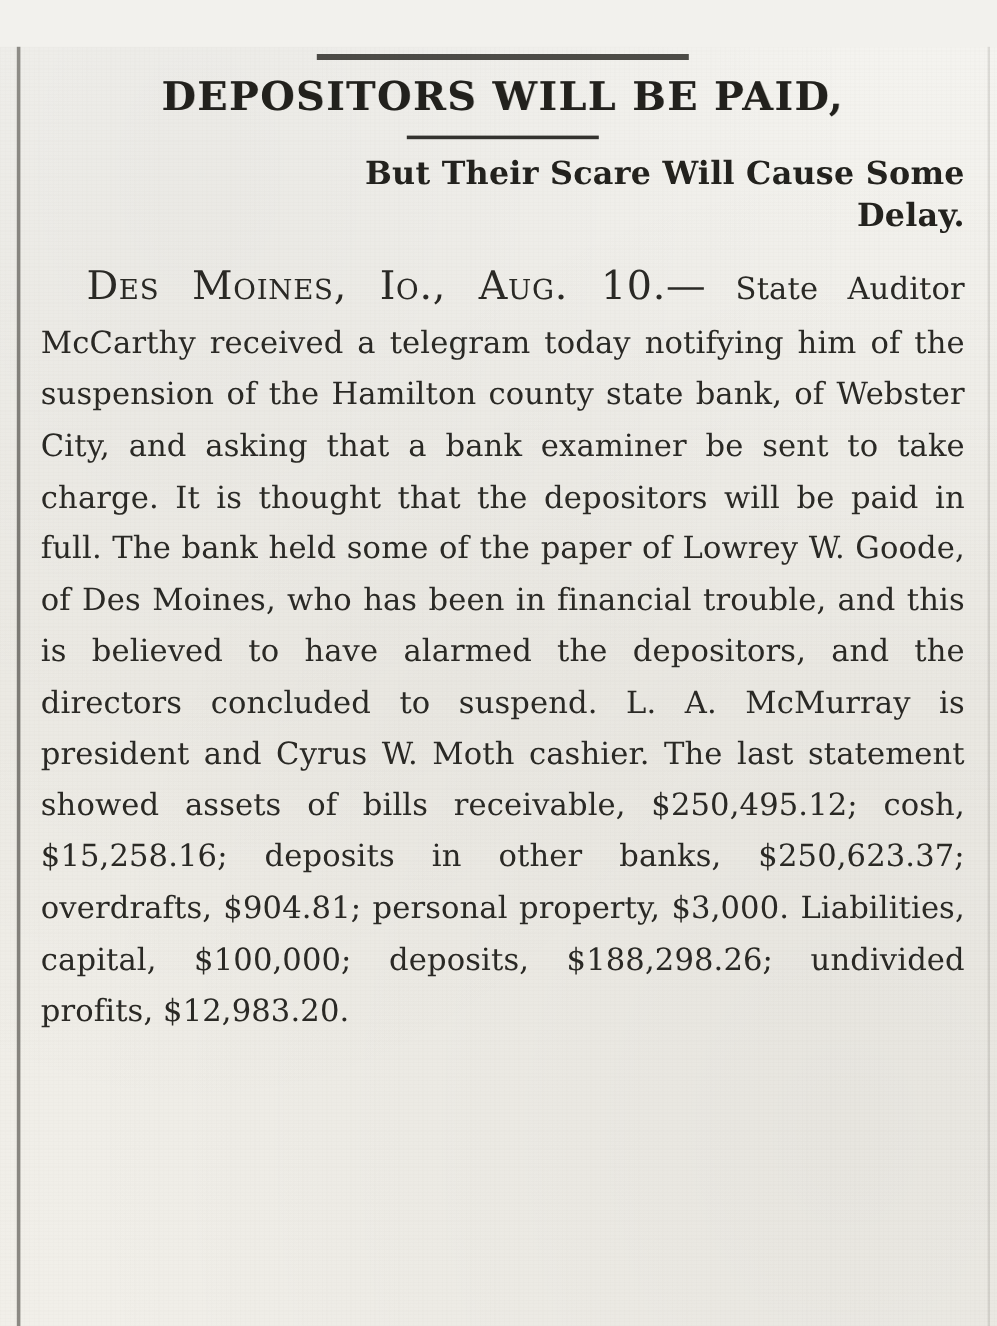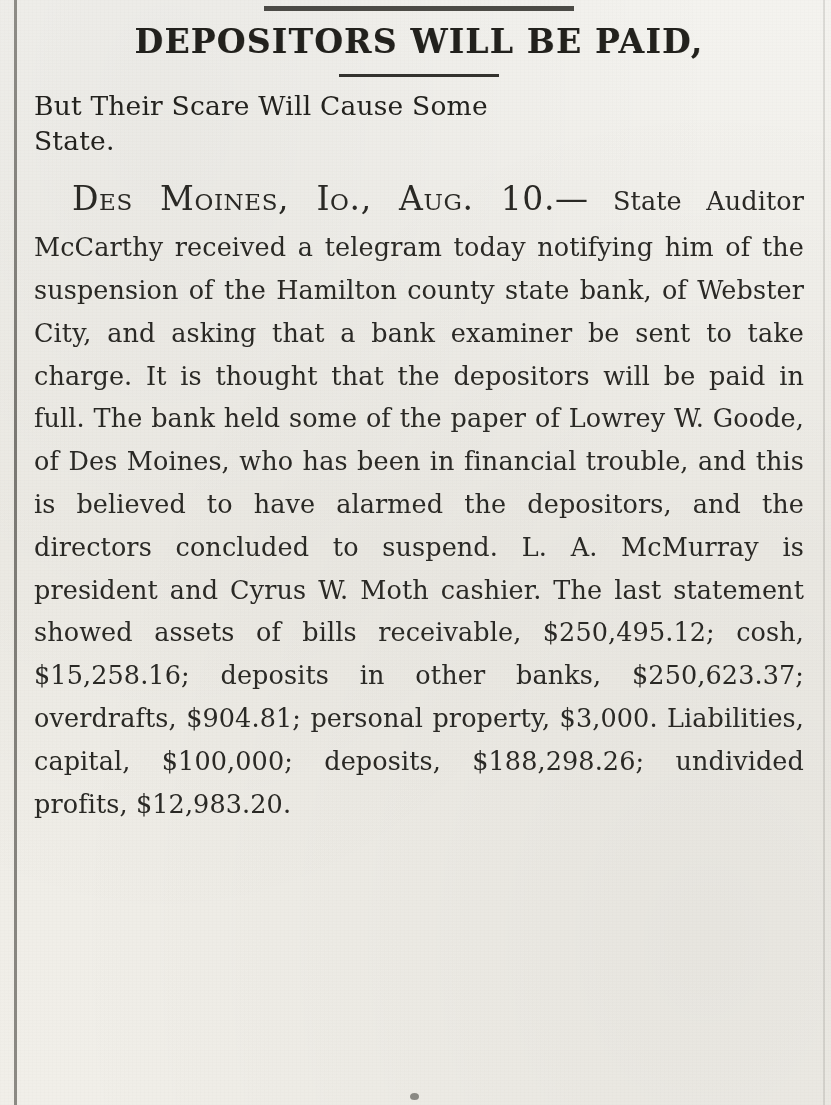--- a/index.html
+++ b/index.html
@@ -17,20 +17,21 @@
   }
 
   
   .page {
     position: absolute;
     inset: 0;
     background:
       radial-gradient(ellipse at 20% 10%, rgba(0,0,0,0.035), rgba(0,0,0,0) 60%),
       radial-gradient(ellipse at 85% 85%, rgba(0,0,0,0.04), rgba(0,0,0,0) 65%),
       linear-gradient(180deg, #f4f3ef 0%, #eeece6 50%, #f1efe9 100%);
+    margin-top: 39px;
   }
 
   
   .grain {
     position: absolute;
     inset: 0;
     pointer-events: none;
     opacity: 0.35;
     background-image:
       repeating-linear-gradient(0deg, rgba(120,115,105,0.05) 0px, rgba(120,115,105,0.05) 1px, rgba(255,255,255,0) 1px, rgba(255,255,255,0) 3px),
@@ -85,23 +86,23 @@
   }
 
   .rule-short {
     margin: 14px auto 12px auto;
     width: 160px;
     height: 3px;
     background: #33322e;
   }
 
   .subhead {
-    text-align: left;
+    text-align: right;
     font-family: "DejaVu Serif", serif;
-    font-weight: normal;
+    font-weight: bold;
     font-size: 26.5px;
     line-height: 1.32;
     letter-spacing: 0.2px;
     color: #23221e;
     margin: 0 0 6px 0;
   }
   .subhead .line2 { display: block; }
 
   .body-text {
     margin-top: 12px;
@@ -147,21 +148,21 @@
 
   <div class="content">
     <div class="top-rule"></div>
 
     <h1 class="headline">DEPOSITORS WILL BE PAID,</h1>
 
     <div class="rule-short"></div>
 
     <h2 class="subhead">
       <span>But Their Scare Will Cause Some</span>
-      <span class="line2">State.</span>
+      <span class="line2">Delay.</span>
     </h2>
 
     <p class="body-text">
       <span class="indent"></span><span class="smallcaps">Des Moines, Io., Aug. 10.—</span> <span>State Auditor McCarthy received a telegram today notifying him of the suspension of the Hamilton county state bank, of Webster City, and asking that a bank examiner be sent to take charge. It is thought that the depositors will be paid in full. The bank held some of the paper of Lowrey W. Goode, of Des Moines, who has been in financial trouble, and this is believed to have alarmed the depositors, and the directors concluded to suspend. L. A. McMurray is president and Cyrus W. Moth cashier. The last statement showed assets of bills receivable, $250,495.12; cosh, $15,258.16; deposits in other banks, $250,623.37; overdrafts, $904.81; personal property, $3,000. Liabilities, capital, $100,000; deposits, $188,298.26; undivided profits, $12,983.20.</span>
     </p>
   </div>
 
   <div class="bottom-speck"></div>
 </div>
 

